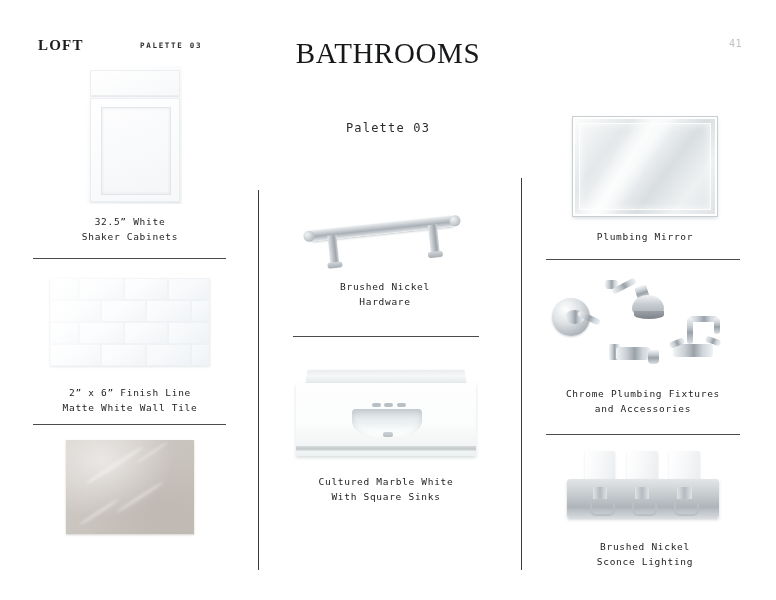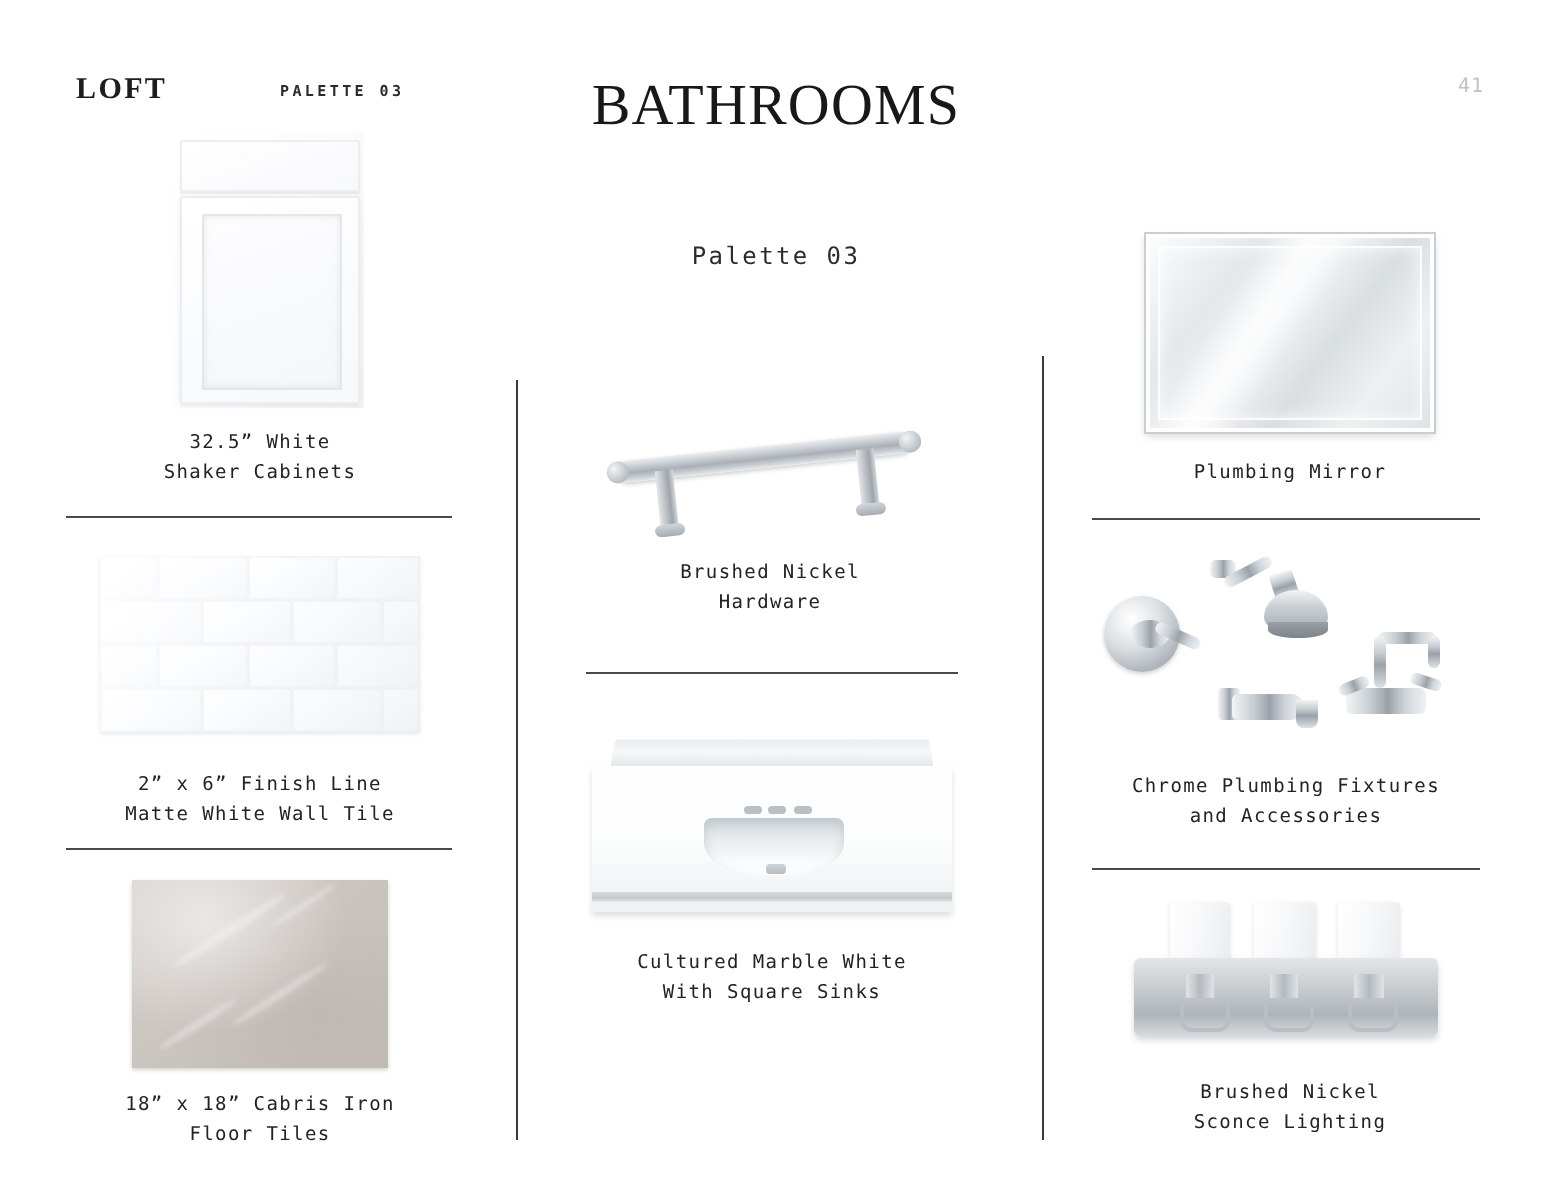--- a/index.html
+++ b/index.html
@@ -437,22 +437,20 @@
   <div class="hdivider" style="left:33px; top:424px; width:193px;"></div>
 
   <div class="product" style="left:66px; top:440px; width:128px; height:94px;">
     <div class="floortile">
       <div class="ft-vein" style="left:12%; top:24%; width:52%; height:5px;"></div>
       <div class="ft-vein" style="left:36%; top:58%; width:44%; height:4px;"></div>
       <div class="ft-vein" style="left:8%; top:74%; width:36%; height:4px;"></div>
       <div class="ft-vein" style="left:52%; top:12%; width:30%; height:3px;"></div>
     </div>
   </div>
-  <div class="caption" style="left:30px; top:545px; width:200px;">18” x 18” Cabris Iron
-Floor Tiles</div>
 
   <div class="product" style="left:298px; top:198px; width:168px; height:62px;">
     <div class="pull-wrap">
       <div class="pull-rot">
         <div class="pull-bar"></div>
         <div class="pull-cap" style="left:3%;"></div>
         <div class="pull-cap" style="right:3%;"></div>
         <div class="pull-post" style="left:17%;"></div>
         <div class="pull-post" style="right:17%;"></div>
         <div class="pull-foot" style="left:15.5%; top:95%;"></div>

